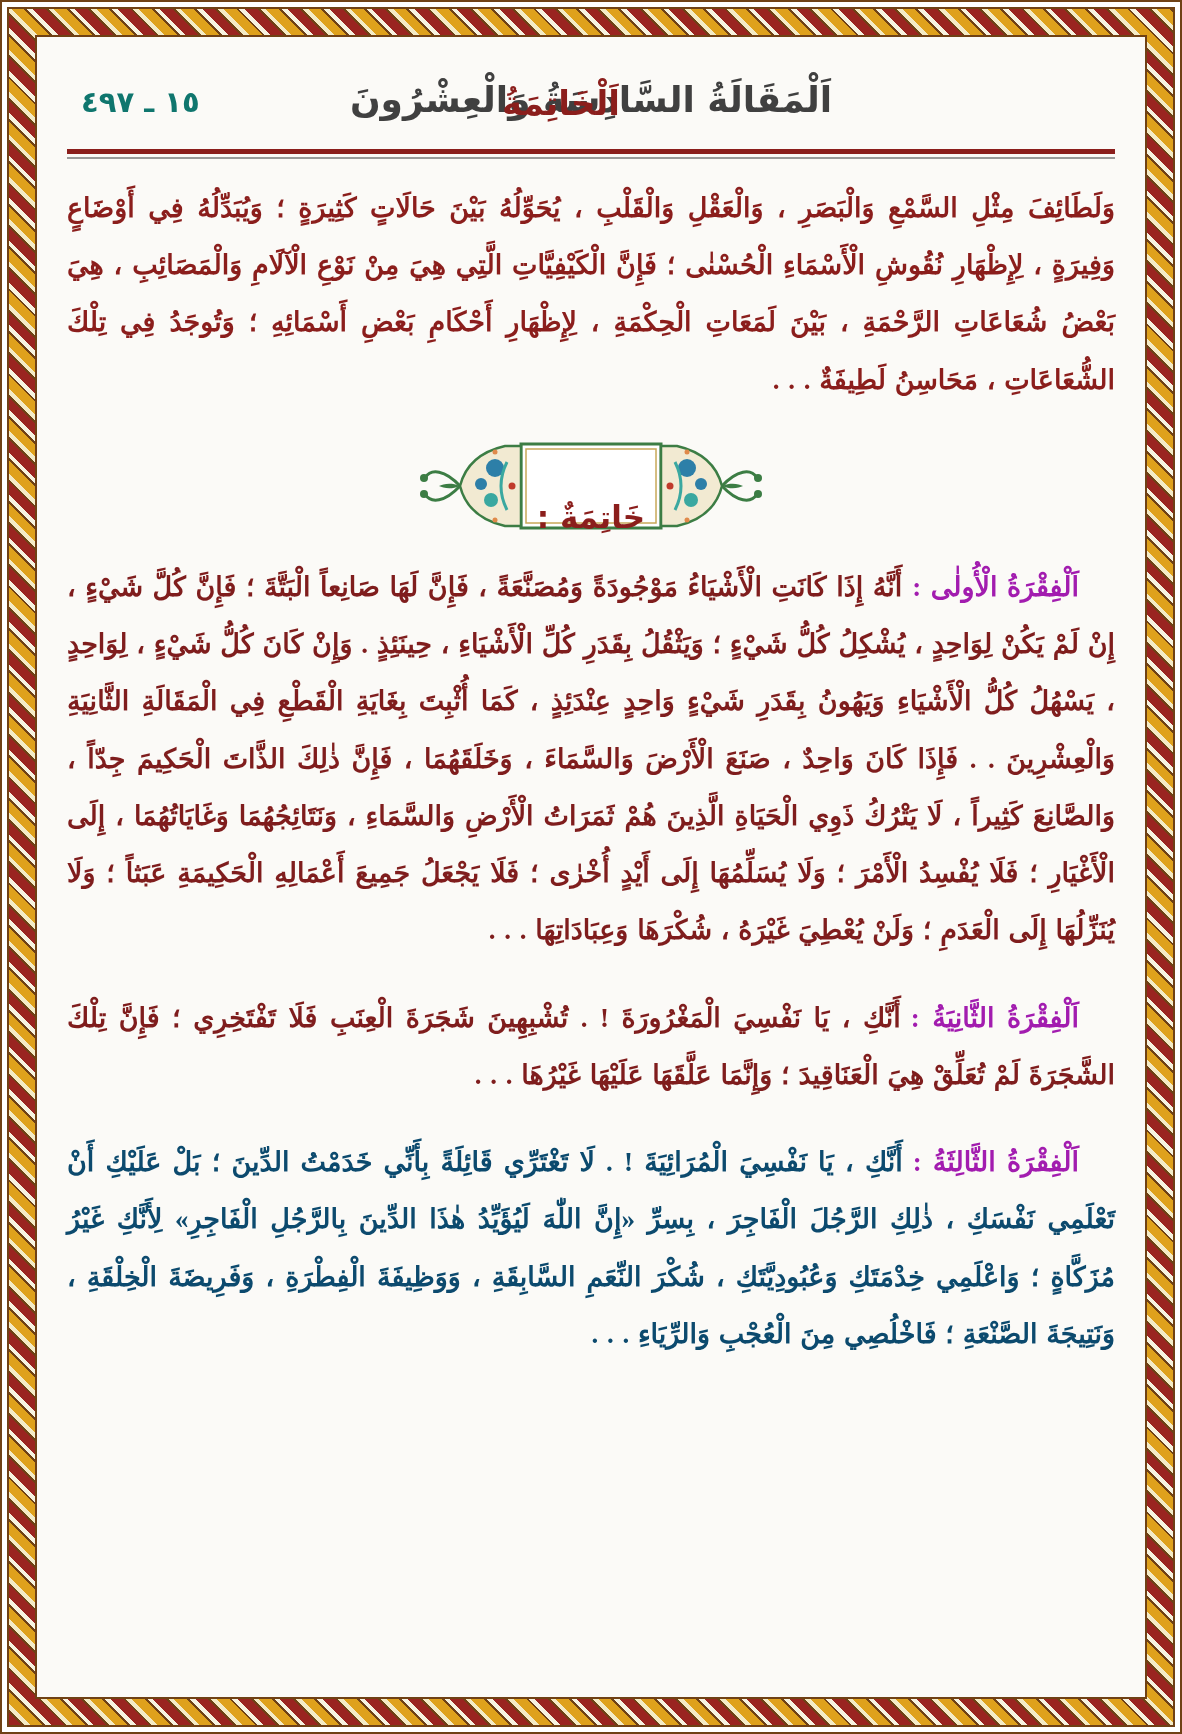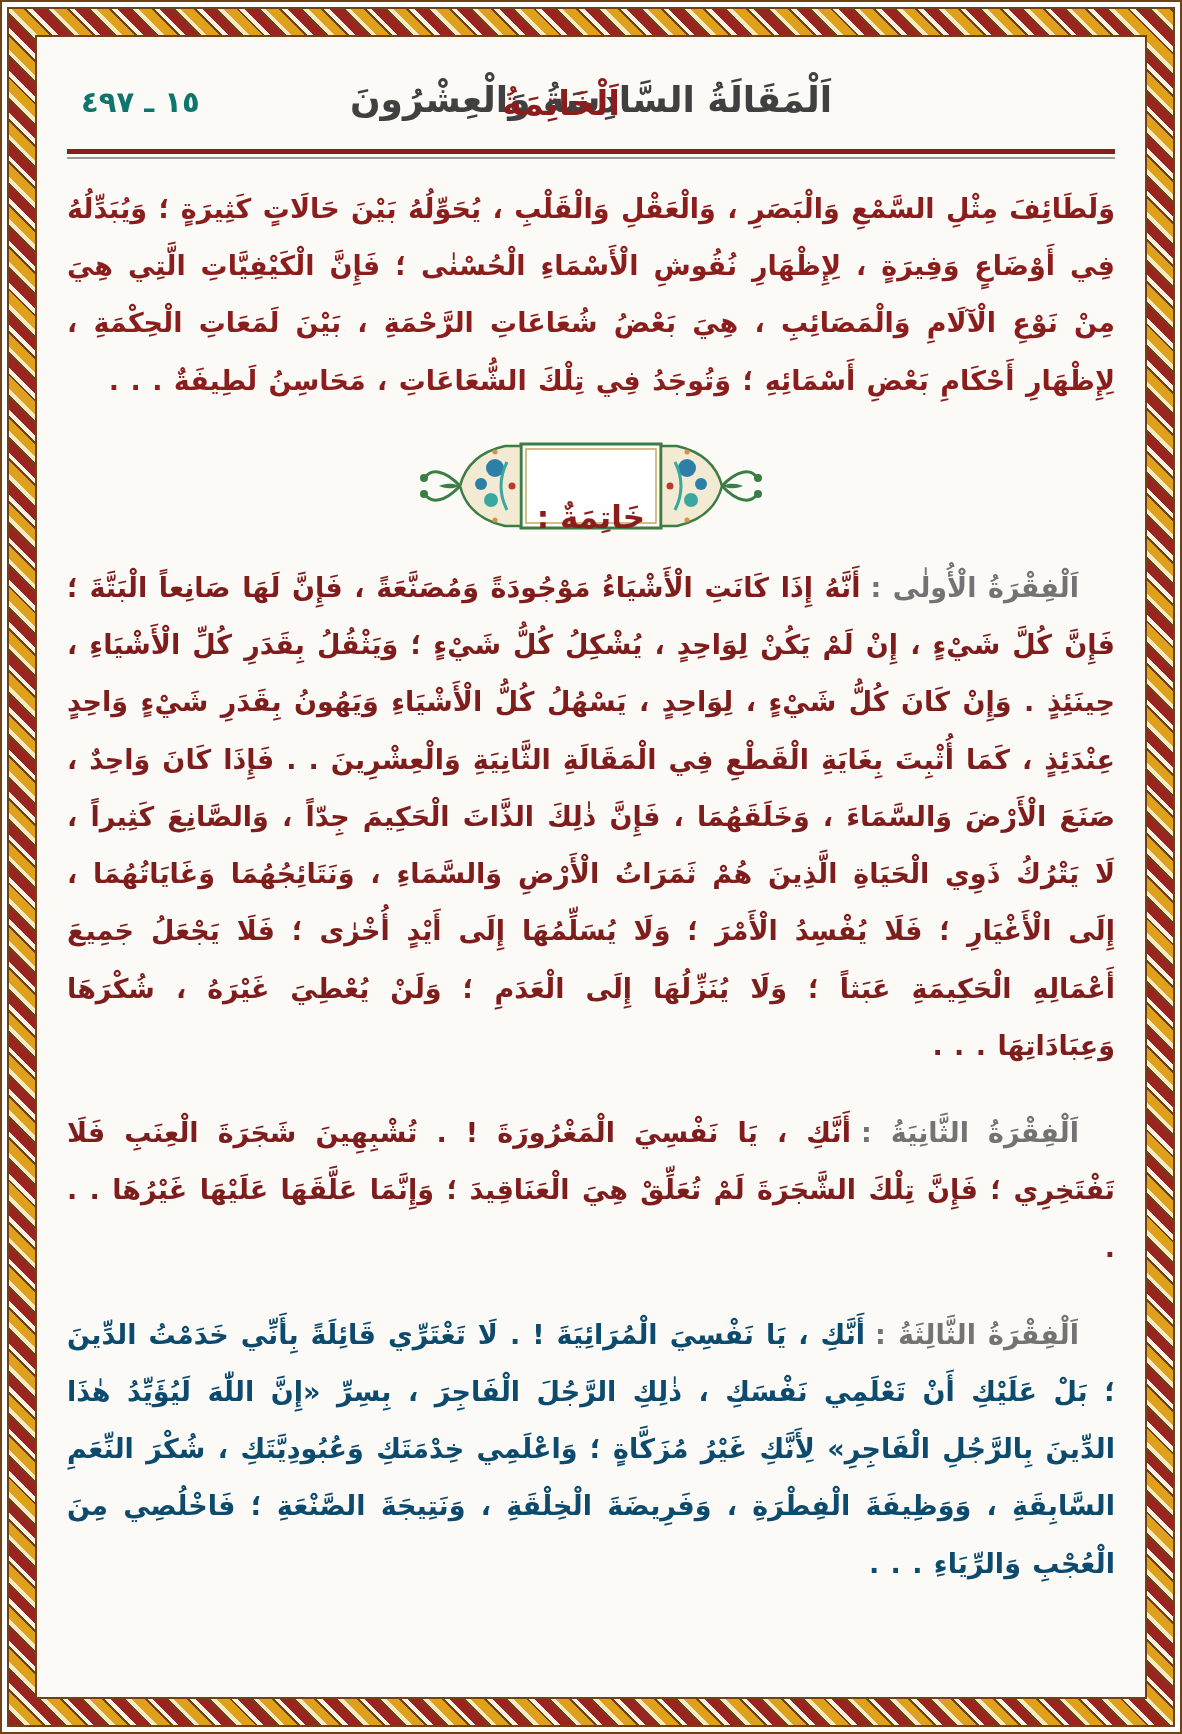--- a/index.html
+++ b/index.html
@@ -80,25 +80,26 @@
     margin: 10px 0 6px 0;
   }
   
   .para {
     margin: 15px 0;
     font-size: 27px;
     font-weight: 700;
     line-height: 2.12;
     text-align: justify;
     word-spacing: 2px;
+    font-family: Liberation Serif, serif;
   }
   .para.red   { color: #8b1e1c; }
   .para.black { color: #1c1a1a; }
   .para.indent { text-indent: 36px; }
-  .fiqra-header { color: #737373; margin-left: 10px; margin-top: 48px; }
+  .fiqra-header { color: #a21caf; margin-left: 10px; margin-top: 48px; }
   .fiqra-body-black { color: #7f1d1d; }
   .fiqra-body-red { color: #0c4a6e; }
   
   .cartouche {
     position: relative;
     width: 384px;
     height: 96px;
     margin: 14px auto 10px auto;
   }
   .cartouche svg { position: absolute; inset: 0; }

